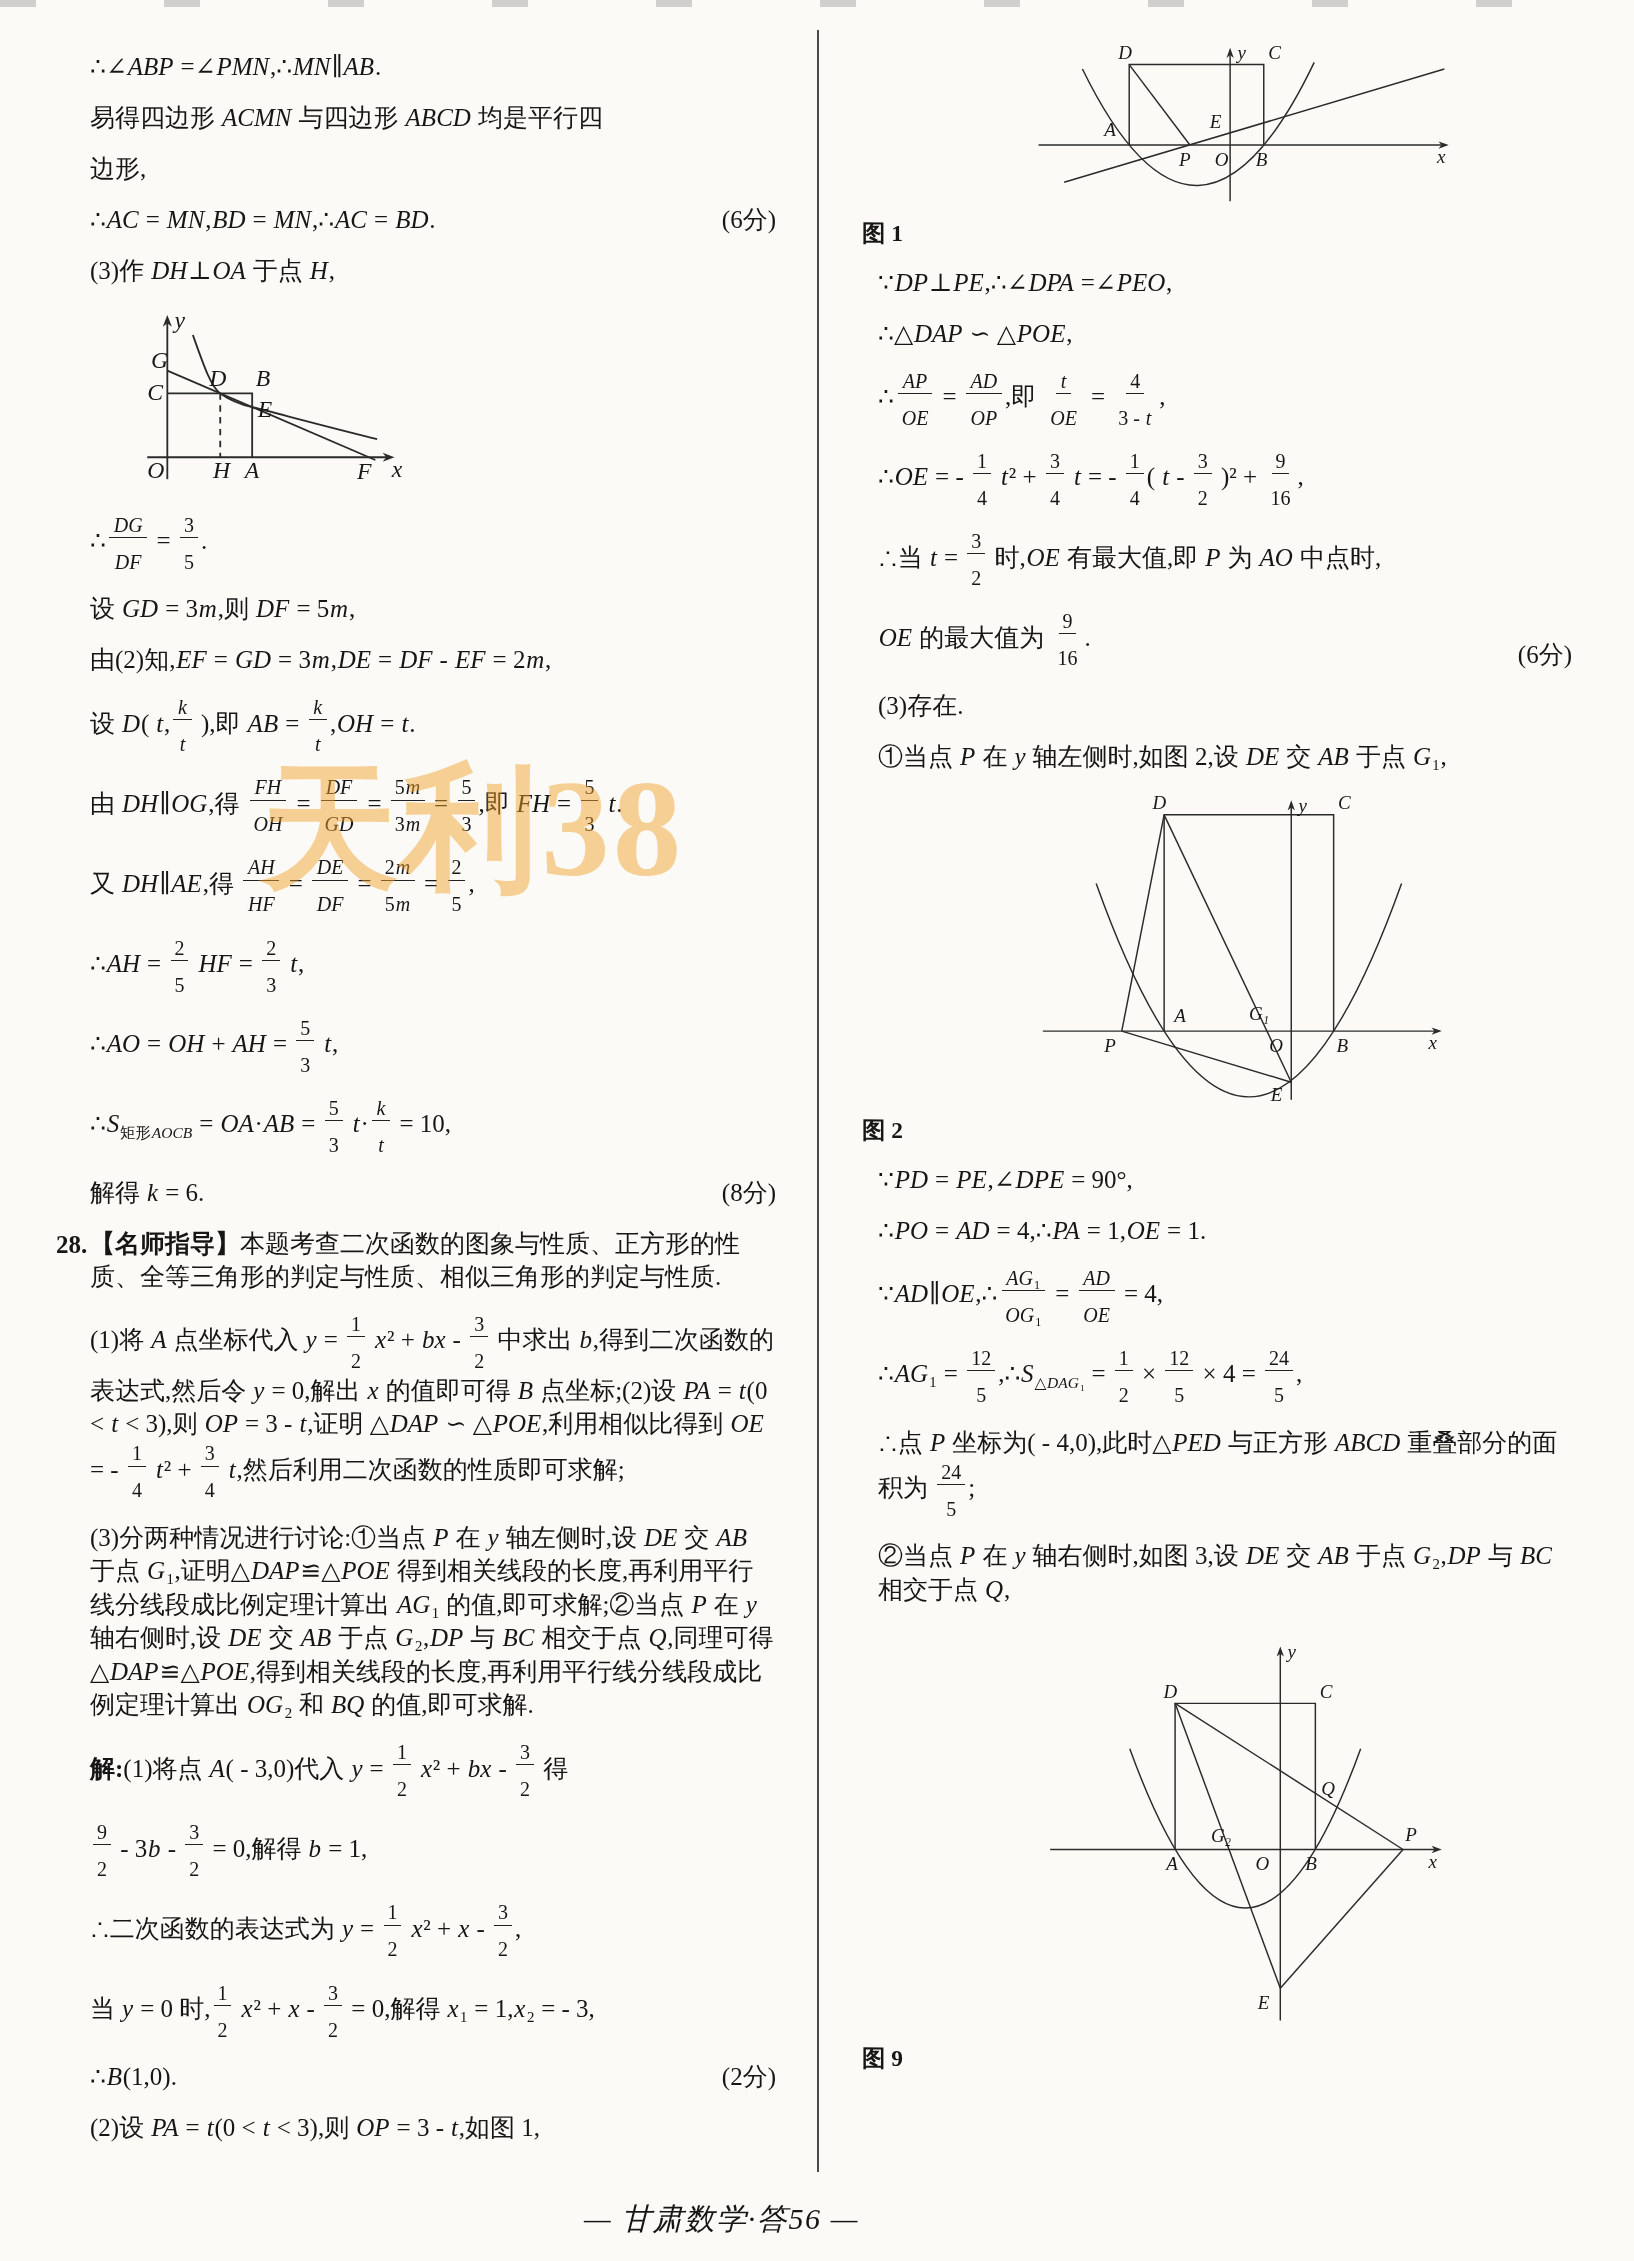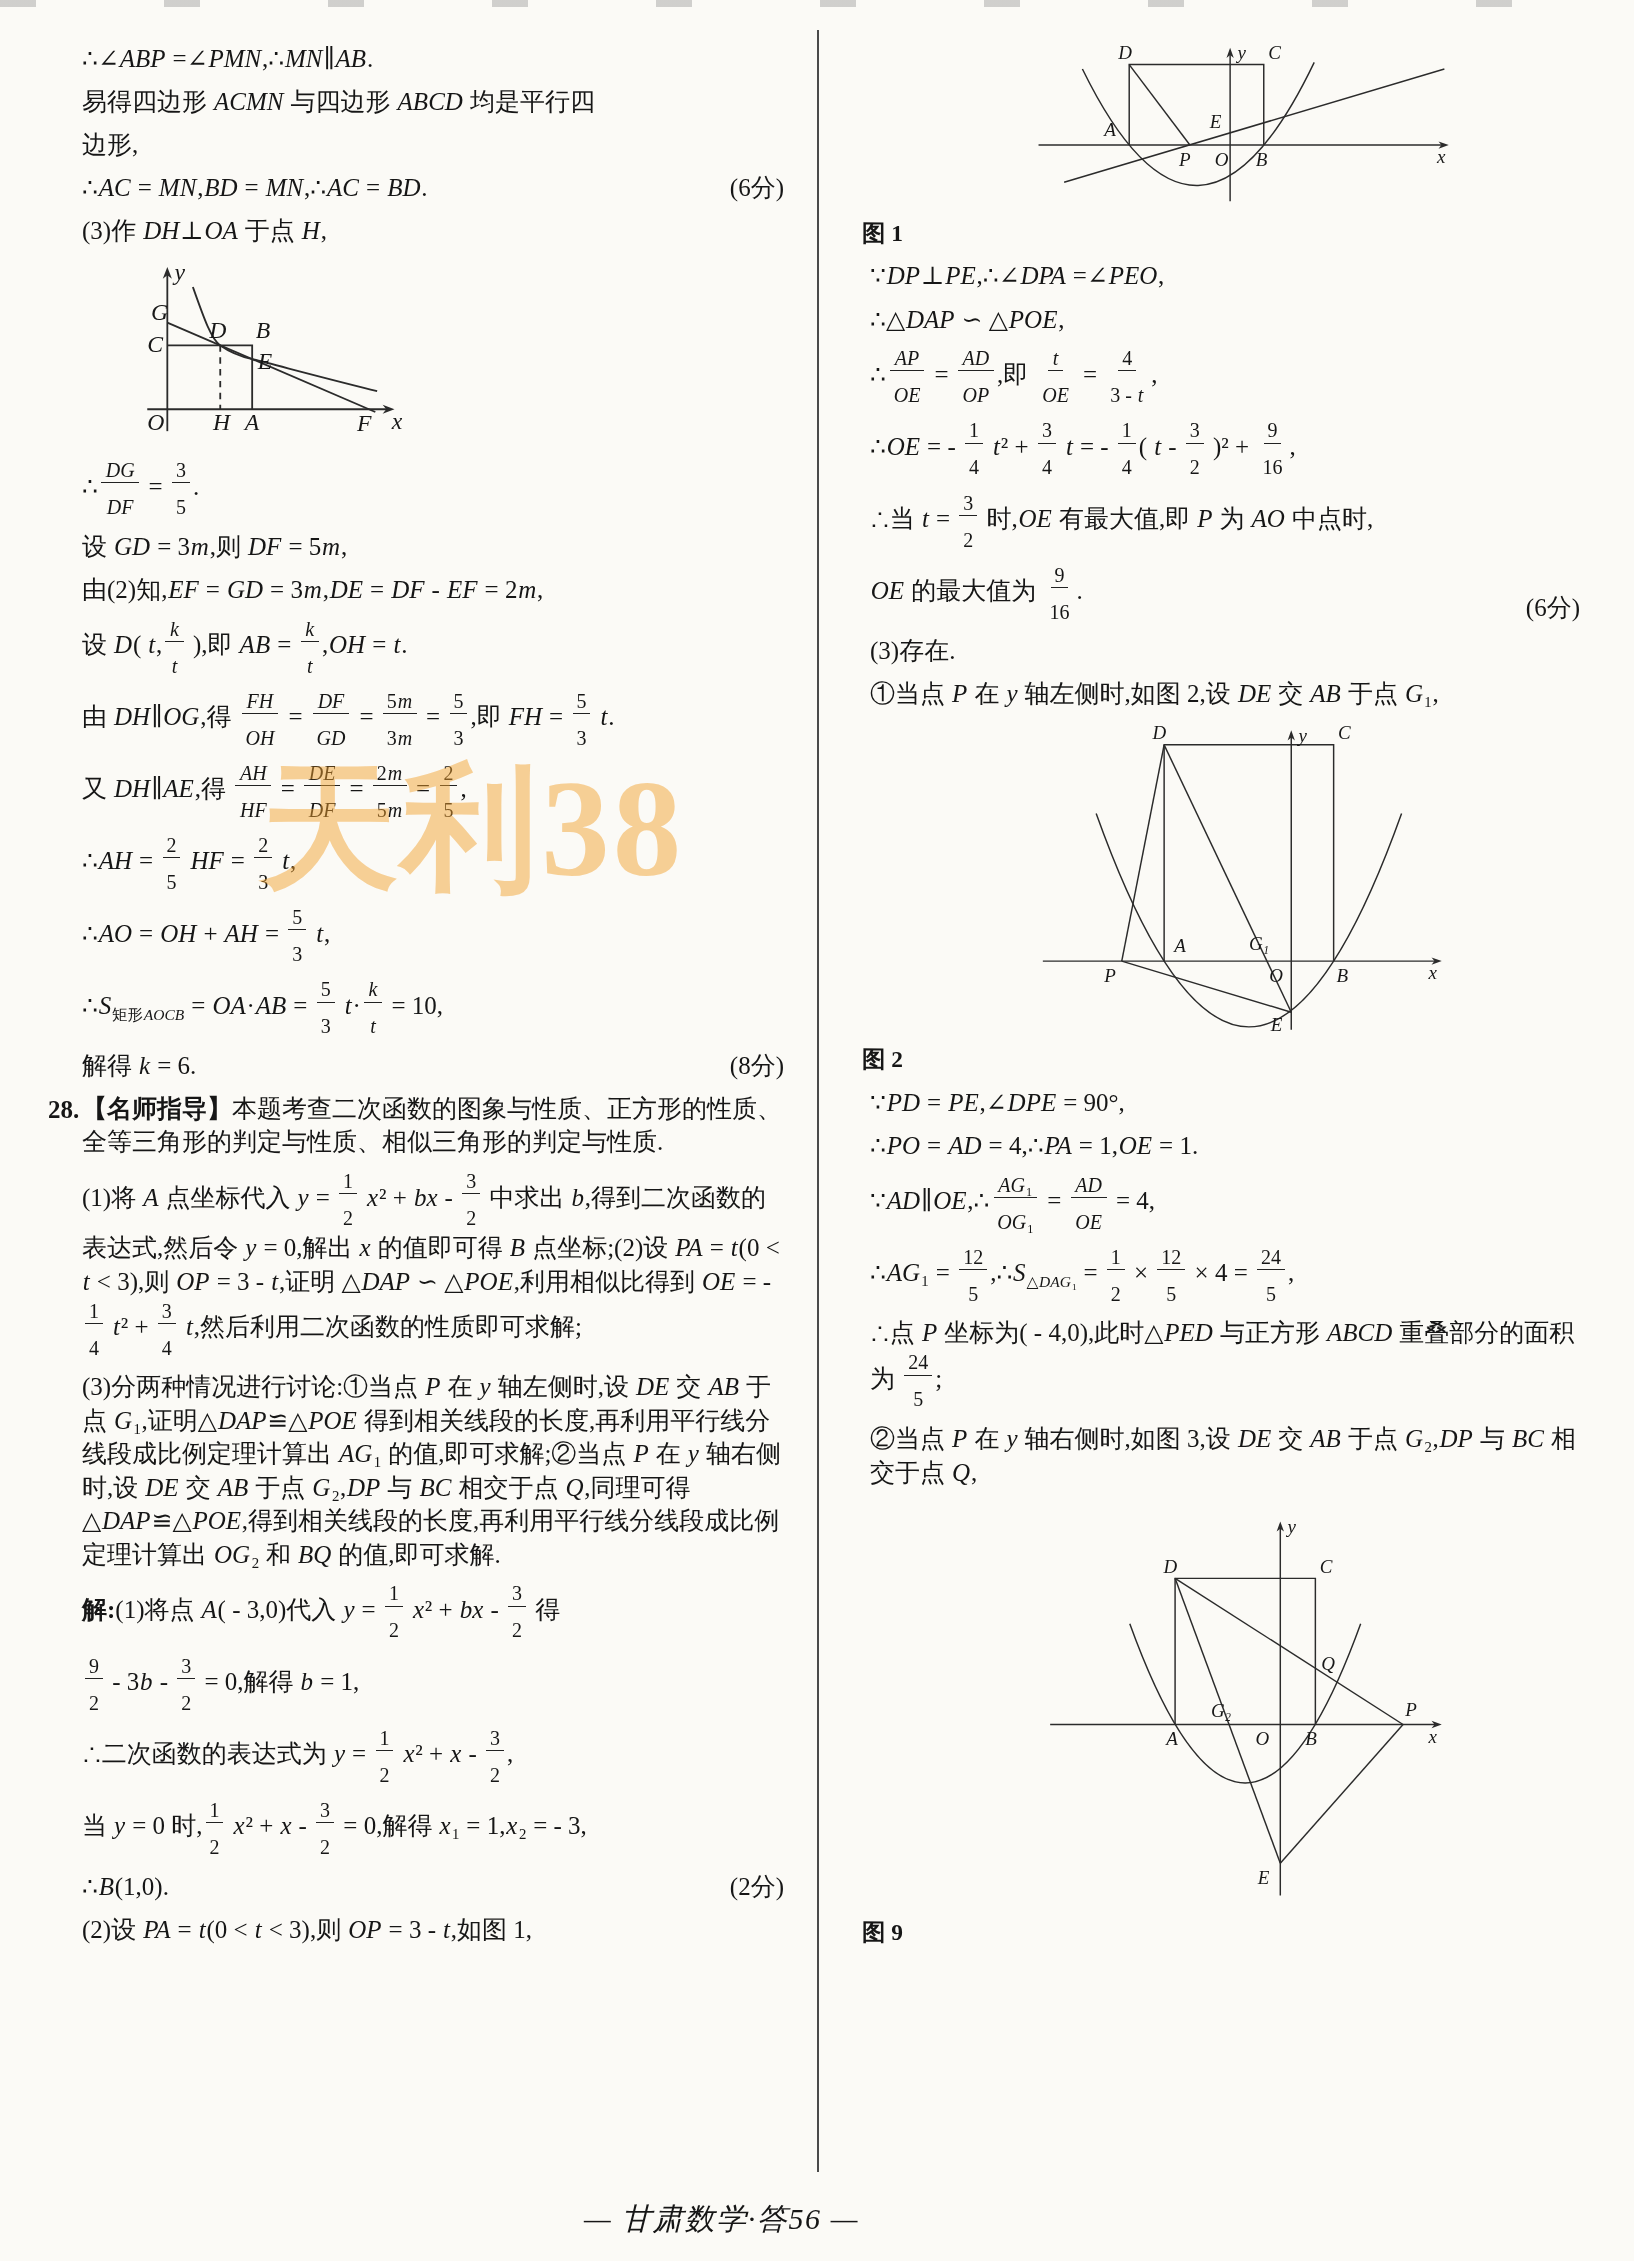--- a/index.html
+++ b/index.html
@@ -13,21 +13,21 @@
     background:repeating-linear-gradient(90deg,#8a8a8a 0 36px,transparent 36px 164px);
   }
   .divider{position:absolute;left:817px;top:30px;width:1.6px;height:2142px;background:#4a4a4a;}
   .watermark{
     position:absolute;left:261px;top:737px;z-index:6;pointer-events:none;
     font-size:137px;font-weight:bold;color:#f2a12d;opacity:.48;letter-spacing:3.1px;
   }
   .col{position:absolute;top:33px;font-size:25px;line-height:1.34;}
   .col-left{left:74px;width:718px;}
   .col-right{left:862px;width:726px;}
-  .line{position:relative;margin:8px;padding:0.8px 0;display:flex;align-items:flex-end;}
+  .line{position:relative;margin:16px;padding:0.8px 0;display:flex;align-items:flex-end;}
   .line .main{flex:1 1 auto;min-width:0;display:block;}
   .line .score{white-space:nowrap;padding-left:11px;}
   .line .hang{position:absolute;left:-34px;top:2px;font-weight:bold;}
   b{font-weight:bold;}
   i{font-style:italic;padding:0 0.8px;}
   sub{font-size:0.62em;line-height:1;}
   .frac{
     display:inline-flex;flex-direction:column;align-items:center;vertical-align:middle;
     font-size:0.8em;line-height:1.12;margin:1.6px 3.1px;text-align:center;gap:12px;
   }

